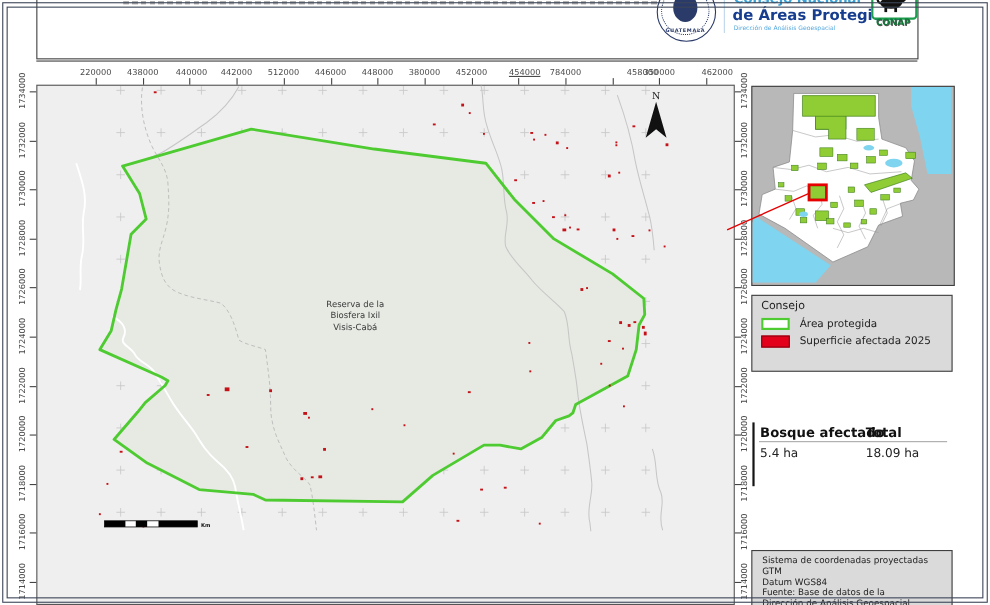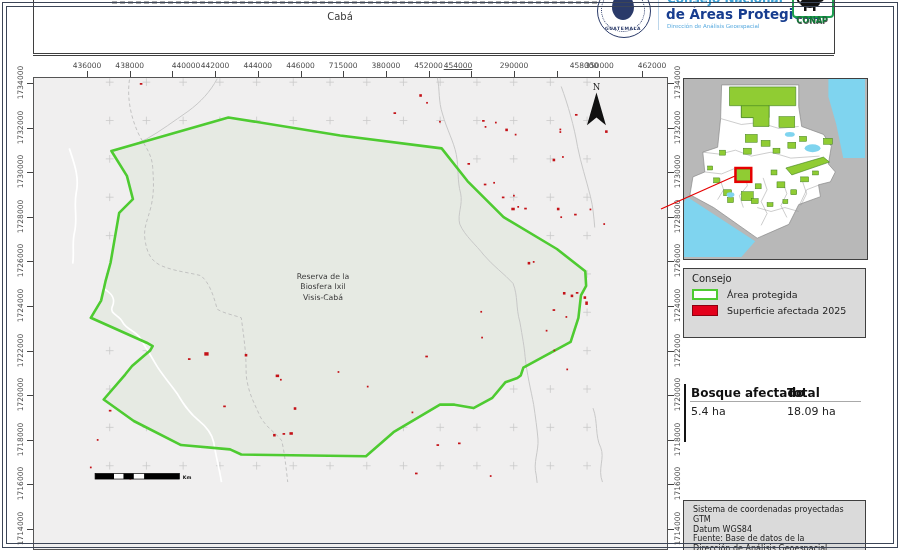--- a/index.html
+++ b/index.html
@@ -45,21 +45,20 @@
 </style>
 </head>
 <body>
 
 <div id="border-outer"></div>
 <div id="border-inner"></div>
 
 <div id="header-box"></div>
 <div id="cut-line"></div>
 <div id="title">
-  <div>Cabá</div>
 </div>
 <div id="seal"></div>
 <div id="seal-ring"></div>
 <div id="seal-inner"></div>
 <div id="seal-text">GUATEMALA</div>
 <div id="org-sep"></div>
 <div id="org-line1">Consejo Nacional</div>
 <div id="org-line2">de Áreas Protegidas</div>
 <div id="org-sub">Dirección de Análisis Geoespacial</div>
 <div id="conap-box">
@@ -157,41 +156,41 @@
     <text x="335" y="336" text-anchor="middle" font-size="9" fill="#3b3b3b">Visis-Cabá</text>
     <polygon points="653,95 664,133 653,124 642,133" fill="#111"></polygon>
     <text x="653" y="92" text-anchor="middle" font-size="10" font-family="&quot;DejaVu Serif&quot;, serif" fill="#222">N</text>
     <rect x="70" y="538" width="98" height="6.5" fill="#fff" stroke="#000" stroke-width="0.8"></rect>
     <rect x="70" y="538" width="22" height="6.5" fill="#000"></rect>
     <rect x="103" y="538" width="12" height="6.5" fill="#000"></rect>
     <rect x="127" y="538" width="41" height="6.5" fill="#000"></rect>
     <text x="172" y="544.5" font-size="5.5" font-weight="bold" fill="#111">Km</text>
   </svg>
 <div id="axes">
-    <div class="xlab" style="left:70.0px;">436000</div>
+    <div class="xlab" style="left:70.0px;">220000</div>
     <div class="tickv" style="left:87.0px;"></div>
     <div class="xlab" style="left:112.7px;">438000</div>
     <div class="tickv" style="left:129.7px;"></div>
-    <div class="xlab" style="left:169px;">440000</div>
+    <div class="xlab" style="left:157px;">440000</div>
     <div class="tickv" style="left:172.4px;"></div>
     <div class="xlab" style="left:198.1px;">442000</div>
     <div class="tickv" style="left:215.1px;"></div>
-    <div class="xlab" style="left:240.8px;">444000</div>
+    <div class="xlab" style="left:240.8px;">512000</div>
     <div class="tickv" style="left:257.8px;"></div>
     <div class="xlab" style="left:283.5px;">446000</div>
     <div class="tickv" style="left:300.5px;"></div>
-    <div class="xlab" style="left:326.2px;">715000</div>
+    <div class="xlab" style="left:326.2px;">448000</div>
     <div class="tickv" style="left:343.2px;"></div>
     <div class="xlab" style="left:368.9px;">380000</div>
     <div class="tickv" style="left:385.9px;"></div>
     <div class="xlab" style="left:411.6px;">452000</div>
     <div class="tickv" style="left:428.6px;"></div>
-    <div class="xlab" style="left:441px;text-decoration:underline;">454000</div>
+    <div class="xlab" style="left:460px;text-decoration:underline;">454000</div>
     <div class="tickv" style="left:471.3px;"></div>
-    <div class="xlab" style="left:497.0px;">290000</div>
+    <div class="xlab" style="left:497.0px;">784000</div>
     <div class="tickv" style="left:514.0px;"></div>
     <div class="xlab" style="left:567px;">458000</div>
     <div class="tickv" style="left:556.7px;"></div>
     <div class="xlab" style="left:582.4px;">350000</div>
     <div class="tickv" style="left:599.4px;"></div>
     <div class="xlab" style="left:635px;">462000</div>
     <div class="tickv" style="left:642.1px;"></div>
     <div class="ylab" style="left:3px;top:78.0px;">1734000</div>
     <div class="ylab" style="left:660px;top:78.0px;">1734000</div>
     <div class="tickh" style="left:27px;top:83.0px;"></div>

